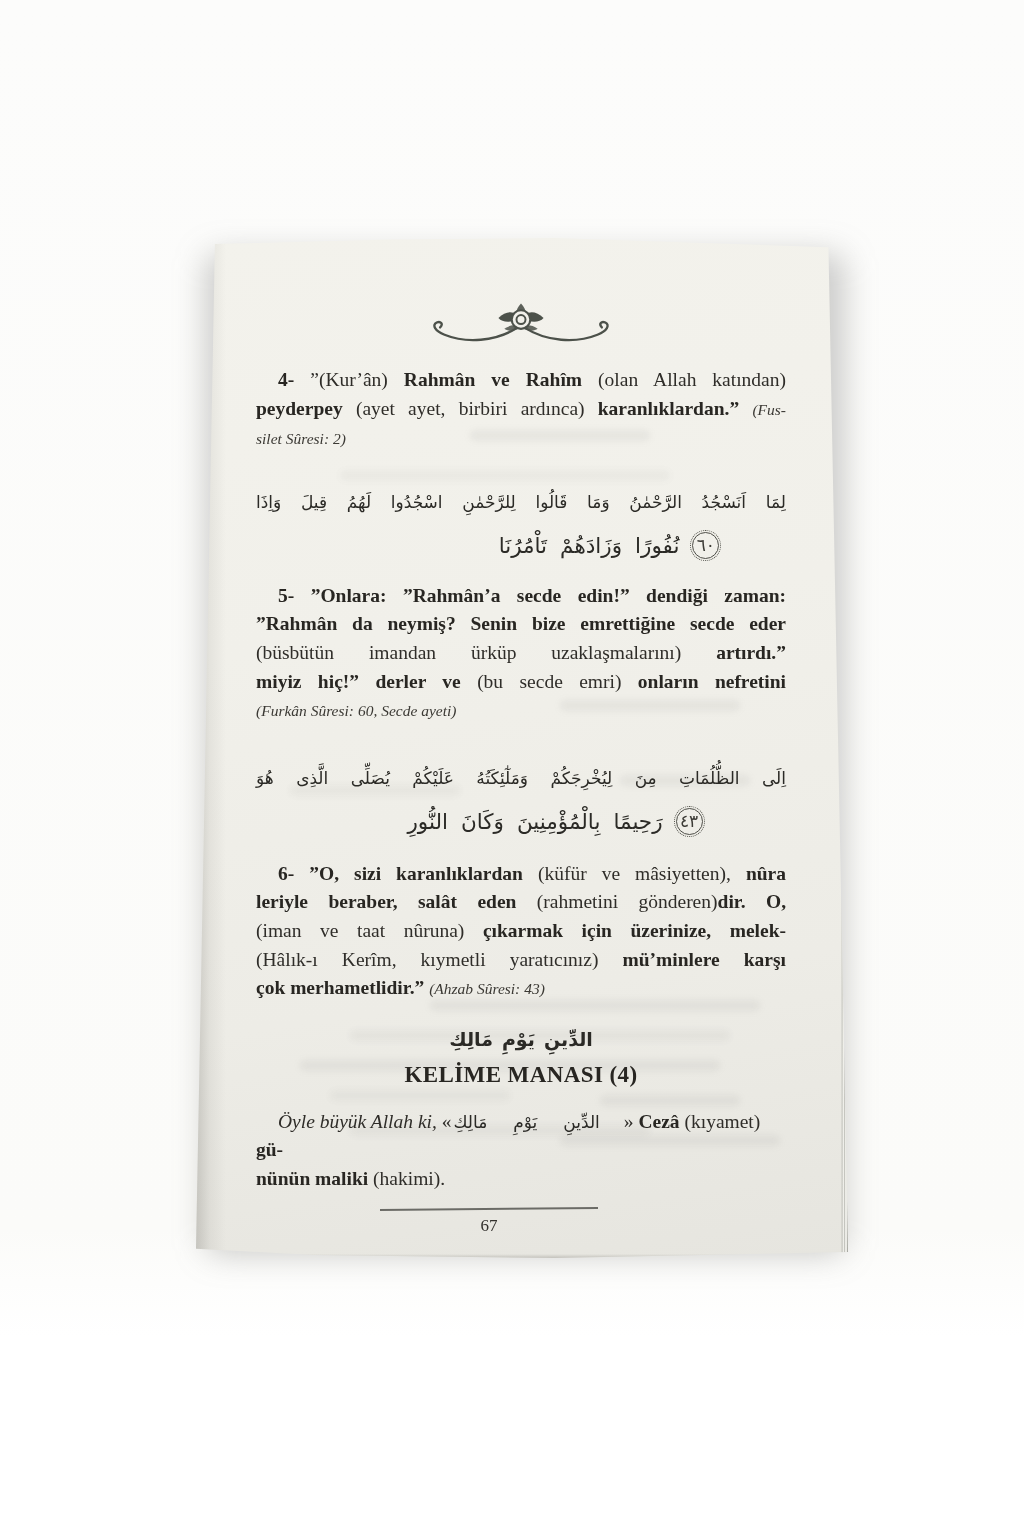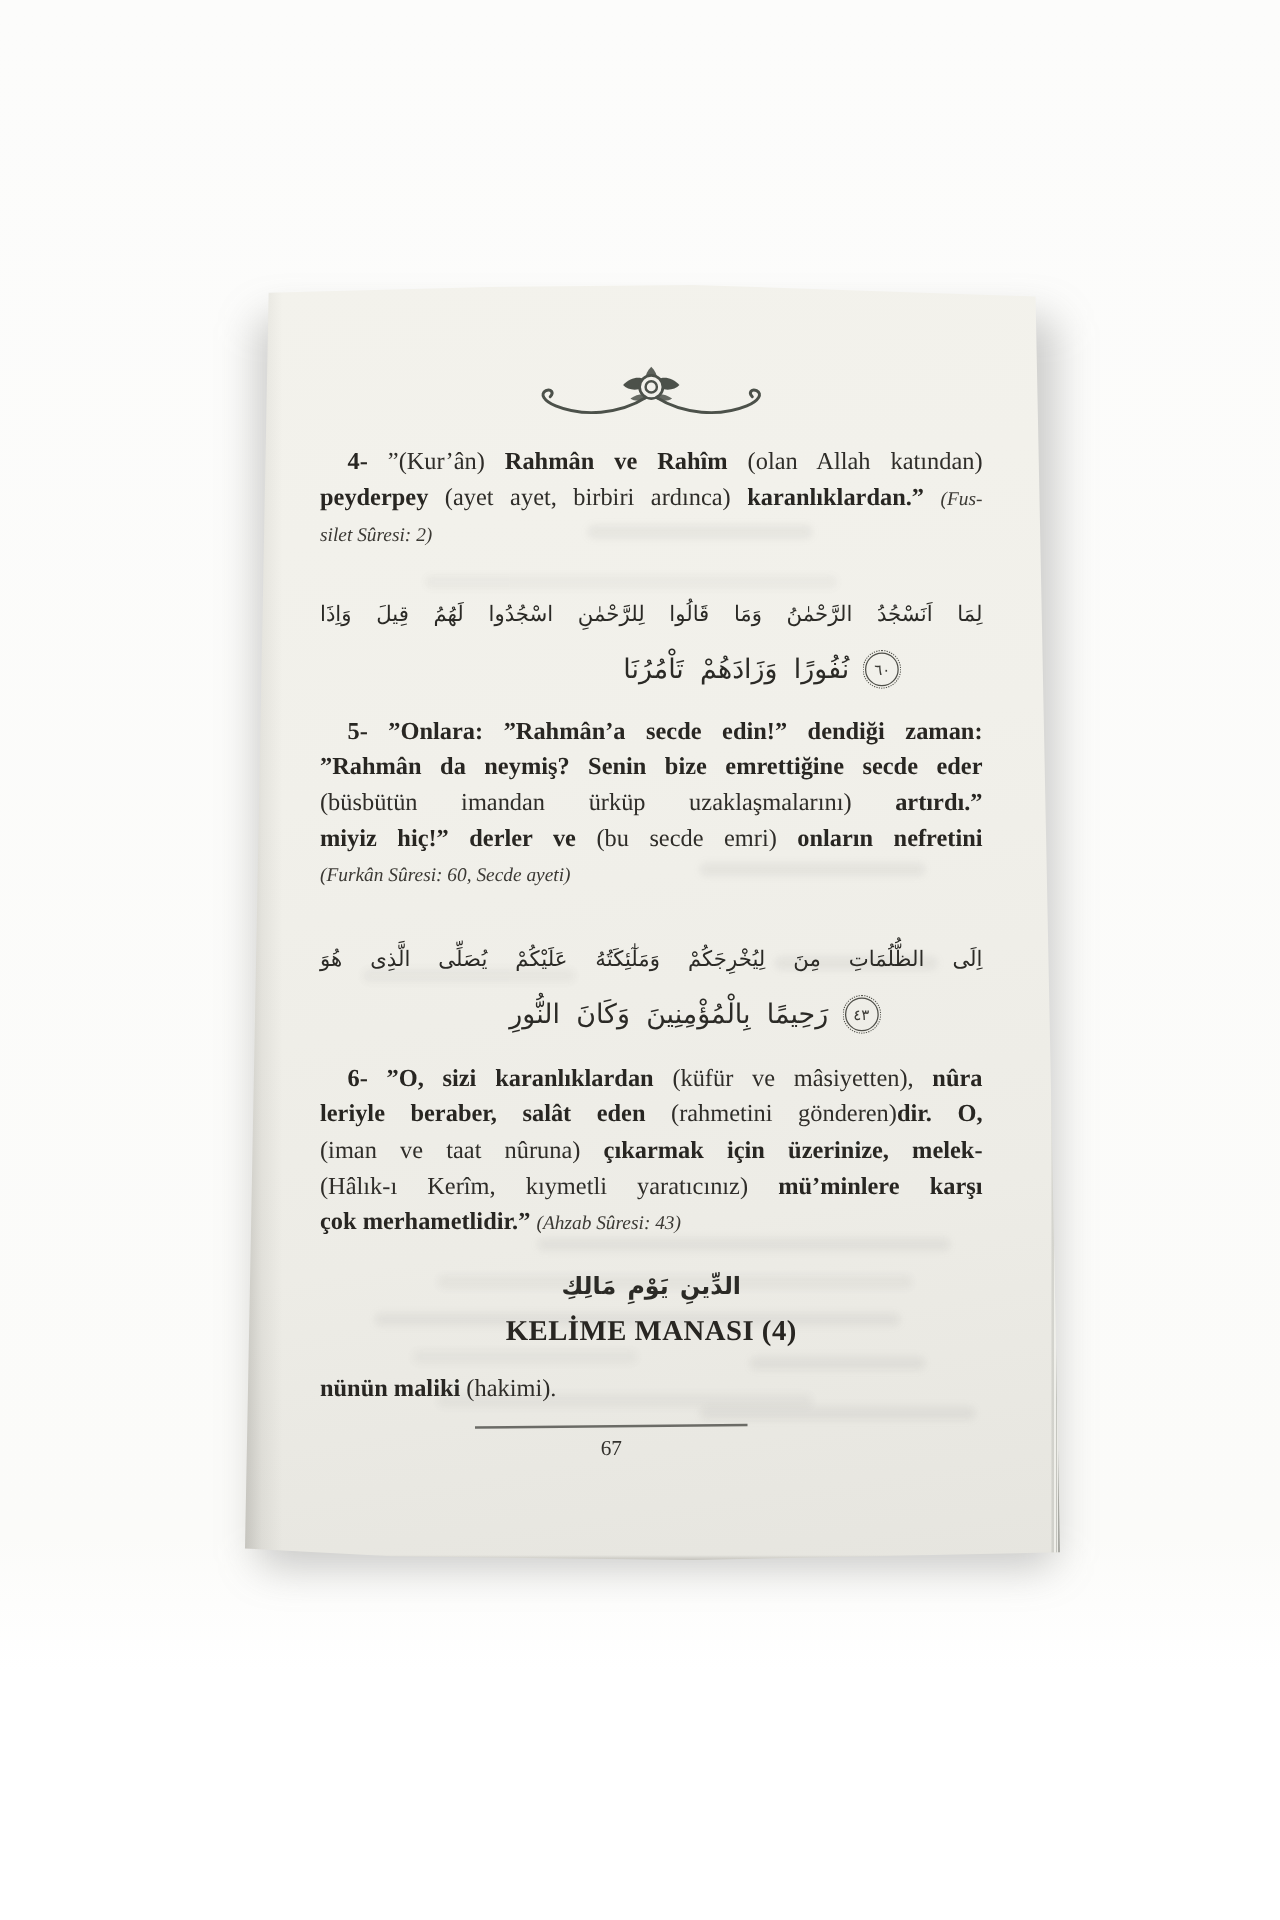--- a/index.html
+++ b/index.html
@@ -6,21 +6,21 @@
   body{
     width:1024px;height:1536px;overflow:hidden;position:relative;
     background:linear-gradient(180deg,#fcfcfb 0%,#fbfbf9 80%,#ffffff 87%,#ffffff 100%);
     font-family:"Liberation Serif","DejaVu Serif",serif;
   }
   .page-shadow{
     position:absolute;left:206px;top:254px;width:638px;height:1000px;
     background:rgba(96,96,92,.32);filter:blur(16px);border-radius:12px;
   }
   .book-page{
-    position:absolute;left:196px;top:228px;width:652px;height:1020px;
+    position:absolute;left:196px;top:238px;width:652px;height:1020px;
     background:linear-gradient(172deg,#f3f2ec 0%,#f1f0ea 38%,#edece6 72%,#e6e5df 100%);
     clip-path:polygon(2.9% .6%, 30% .15%, 55% 0%, 97% .9%, 100% 99.4%, 55% 100%, 18% 99.7%, 0% 99.1%);
   }
   .spine-shade{position:absolute;left:0;top:0;bottom:0;width:30px;pointer-events:none;
     background:linear-gradient(90deg,rgba(118,116,110,.30),rgba(118,116,110,.10) 45%,rgba(118,116,110,0));}
   .fore-edge{position:absolute;right:0;top:6px;bottom:4px;width:10px;pointer-events:none;
     background:linear-gradient(to left,
       rgba(118,120,114,.55) 0 1.2px, rgba(236,236,231,.9) 1.2px 2.6px,
       rgba(148,150,144,.42) 2.6px 3.6px, rgba(240,240,235,.85) 3.6px 5.2px,
       rgba(158,160,154,.30) 5.2px 6.2px, rgba(200,200,195,0) 7.5px);}
@@ -47,21 +47,21 @@
 
   .ar-block{font-family:"DejaVu Sans",sans-serif;color:#2b2a26;}
   .ar-l1{display:flex;justify-content:space-between;direction:ltr;
     font-size:17px;line-height:44px;align-items:baseline;}
   .ar-l1 .aw,.ar-l2 .aw{direction:rtl;unicode-bidi:isolate;display:inline-block;}
   .ar-l2{display:flex;justify-content:center;gap:13px;font-size:21.5px;line-height:44px;align-items:center;}
   .shift-lg{transform:translateX(88px);}
   .shift-sm{transform:translateX(34px);}
   .vnum{width:25px;height:25px;border-radius:50%;border:1.3px solid #4e4e48;
     outline:1.6px dotted #56564f;outline-offset:1.5px;display:flex;align-items:center;
-    justify-content:center;font-size:12px;line-height:1;flex:0 0 auto;color:#3c3b36;}
+    justify-content:center;font-size:17px;line-height:1;flex:0 0 auto;color:#3c3b36;}
 
   #verse1{margin:26px 0 14px;}
   #verse2{margin:30px 0 16px;}
 
   #kelime{margin-top:22px;text-align:center;}
   .kelime-ar{display:flex;justify-content:center;gap:9px;font-family:"DejaVu Sans",sans-serif;
     font-size:19px;font-weight:700;line-height:26px;color:#2b2a26;}
   .kelime-ar .aw{direction:rtl;unicode-bidi:isolate;}
   .kelime-title{font-size:23px;font-weight:700;letter-spacing:.4px;margin-top:10px;color:#282622;}
 
@@ -177,20 +177,21 @@
     <div id="kelime">
       <div class="kelime-ar">
           <span class="aw">مَالِكِ</span>
           <span class="aw">يَوْمِ</span>
           <span class="aw">الدِّينِ</span>
         </div>
       <div class="kelime-title">KELİME MANASI (4)</div>
     </div>
 
     <div id="last">
+        <div class="tl ind"><span class="s-i">Öyle büyük Allah ki, </span><span class="s-r">«</span><span class="s-ar"><span class="aw">مَالِكِ</span><span class="aw">يَوْمِ</span><span class="aw">الدِّينِ</span></span><span class="s-r">» </span><span class="s-b">Cezâ </span><span class="s-r">(kıyamet) </span><span class="s-b">gü-</span></div>
         <div class="tl"><span class="s-b">nünün maliki </span><span class="s-r">(hakimi).</span></div>
       </div>
 
     <div id="footer">
       <div class="footer-rule"></div>
       <div class="page-num">67</div>
     </div>
 
   </div>
 </div>

